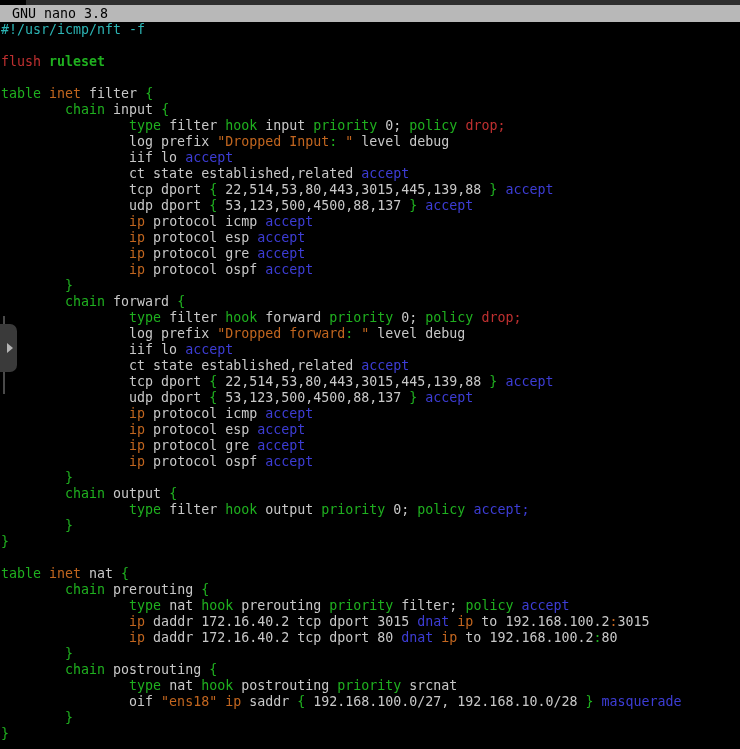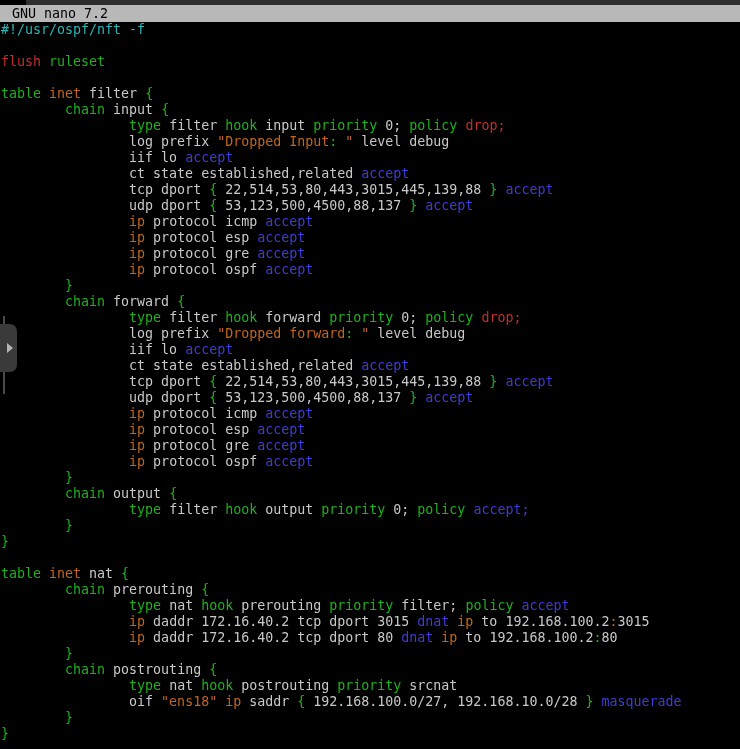--- a/index.html
+++ b/index.html
@@ -49,27 +49,27 @@
     margin-left:2px;
   }
 </style>
 </head>
 <body>
 
 <div class="top-strip"></div>
 <div class="top-corner"></div>
 
 <div class="titlebar">
-  <span>GNU nano 7.2</span>
+  <span>GNU nano 3.8</span>
 </div>
 
 <div class="editor">
-    <div class="line"><span style="color: rgb(44, 181, 181);">#!/usr/ospf/nft -f</span></div>
+    <div class="line"><span style="color: rgb(44, 181, 181);">#!/usr/icmp/nft -f</span></div>
     <div class="line">&nbsp;</div>
-    <div class="line"><span style="color: rgb(191, 48, 48);">flush</span><span style="color: rgb(200, 200, 200);"> </span><span style="color: rgb(31, 176, 31);">ruleset</span></div>
+    <div class="line"><span style="color: rgb(191, 48, 48);">flush</span><span style="color: rgb(200, 200, 200);"> </span><span style="color: rgb(31, 176, 31); font-weight: bold;">ruleset</span></div>
     <div class="line">&nbsp;</div>
     <div class="line"><span style="color: rgb(31, 176, 31);">table</span><span style="color: rgb(200, 200, 200);"> </span><span style="color: rgb(194, 102, 31);">inet</span><span style="color: rgb(200, 200, 200);"> filter </span><span style="color: rgb(31, 176, 31);">{</span></div>
     <div class="line"><span style="color: rgb(200, 200, 200);">        </span><span style="color: rgb(31, 176, 31);">chain</span><span style="color: rgb(200, 200, 200);"> input </span><span style="color: rgb(31, 176, 31);">{</span></div>
     <div class="line"><span style="color: rgb(200, 200, 200);">                </span><span style="color: rgb(31, 176, 31);">type</span><span style="color: rgb(200, 200, 200);"> filter </span><span style="color: rgb(31, 176, 31);">hook</span><span style="color: rgb(200, 200, 200);"> input </span><span style="color: rgb(31, 176, 31);">priority</span><span style="color: rgb(200, 200, 200);"> 0; </span><span style="color: rgb(31, 176, 31);">policy</span><span style="color: rgb(200, 200, 200);"> </span><span style="color: rgb(191, 48, 48);">drop;</span></div>
     <div class="line"><span style="color: rgb(200, 200, 200);">                log prefix </span><span style="color: rgb(194, 102, 31);">"Dropped Input</span><span style="color: rgb(31, 176, 31);">:</span><span style="color: rgb(194, 102, 31);"> "</span><span style="color: rgb(200, 200, 200);"> level debug</span></div>
     <div class="line"><span style="color: rgb(200, 200, 200);">                iif lo </span><span style="color: rgb(61, 61, 214);">accept</span></div>
     <div class="line"><span style="color: rgb(200, 200, 200);">                ct state established,related </span><span style="color: rgb(61, 61, 214);">accept</span></div>
     <div class="line"><span style="color: rgb(200, 200, 200);">                tcp dport </span><span style="color: rgb(31, 176, 31);">{</span><span style="color: rgb(200, 200, 200);"> 22,514,53,80,443,3015,445,139,88 </span><span style="color: rgb(31, 176, 31);">}</span><span style="color: rgb(200, 200, 200);"> </span><span style="color: rgb(61, 61, 214);">accept</span></div>
     <div class="line"><span style="color: rgb(200, 200, 200);">                udp dport </span><span style="color: rgb(31, 176, 31);">{</span><span style="color: rgb(200, 200, 200);"> 53,123,500,4500,88,137 </span><span style="color: rgb(31, 176, 31);">}</span><span style="color: rgb(200, 200, 200);"> </span><span style="color: rgb(61, 61, 214);">accept</span></div>
     <div class="line"><span style="color: rgb(200, 200, 200);">                </span><span style="color: rgb(194, 102, 31);">ip</span><span style="color: rgb(200, 200, 200);"> protocol icmp </span><span style="color: rgb(61, 61, 214);">accept</span></div>

